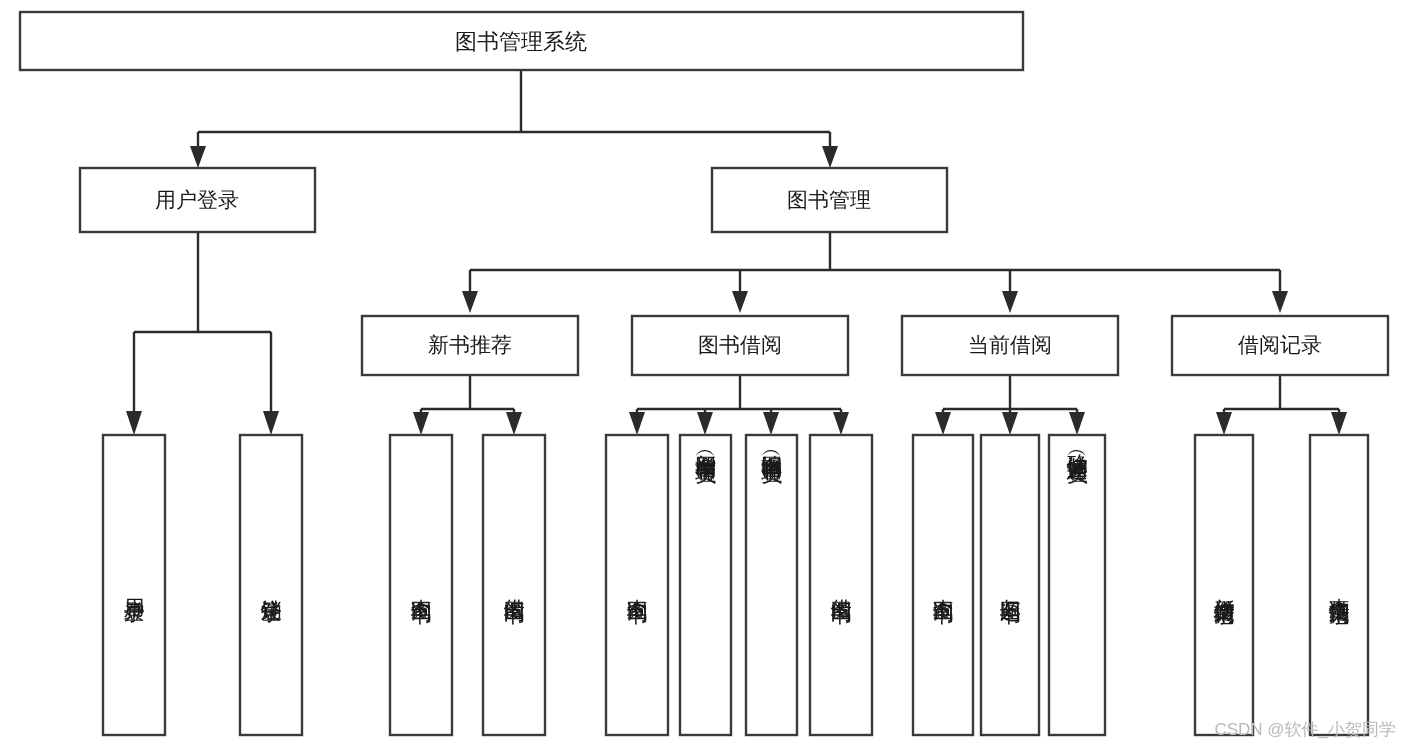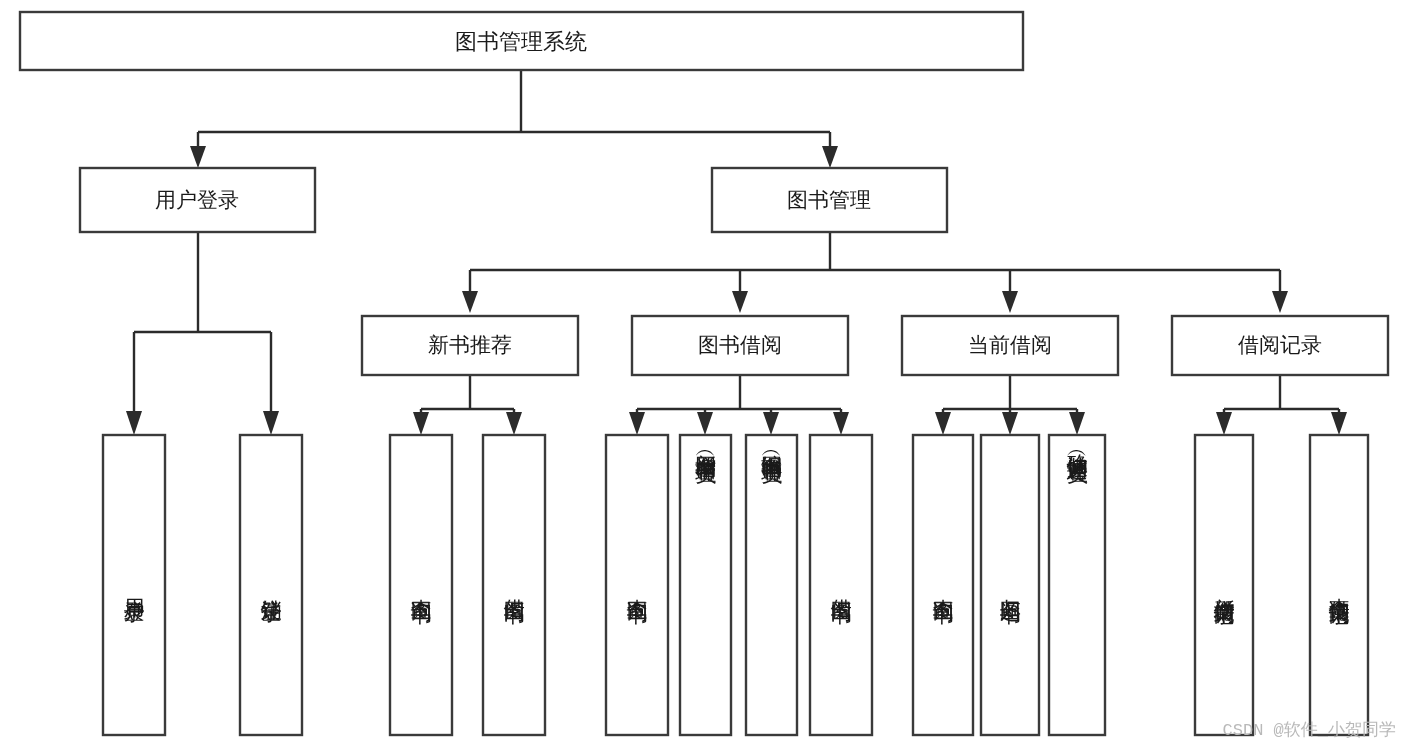--- a/index.html
+++ b/index.html
@@ -65,21 +65,21 @@
     font-size: 21px;
     line-height: 1.06;
     color: #1a1a1a;
     letter-spacing: 1.5px;
     white-space: nowrap;
   }
   .watermark {
     position: absolute;
     right: 8px;
     bottom: 6px;
-    font-family: Liberation Mono, monospace;
+    font-family: Liberation Sans, sans-serif;
     font-size: 17px;
     color: #b9b9b9;
     white-space: nowrap;
   }
 </style>
 </head>
 <body>
 
 <div id="diagram-root">
 

